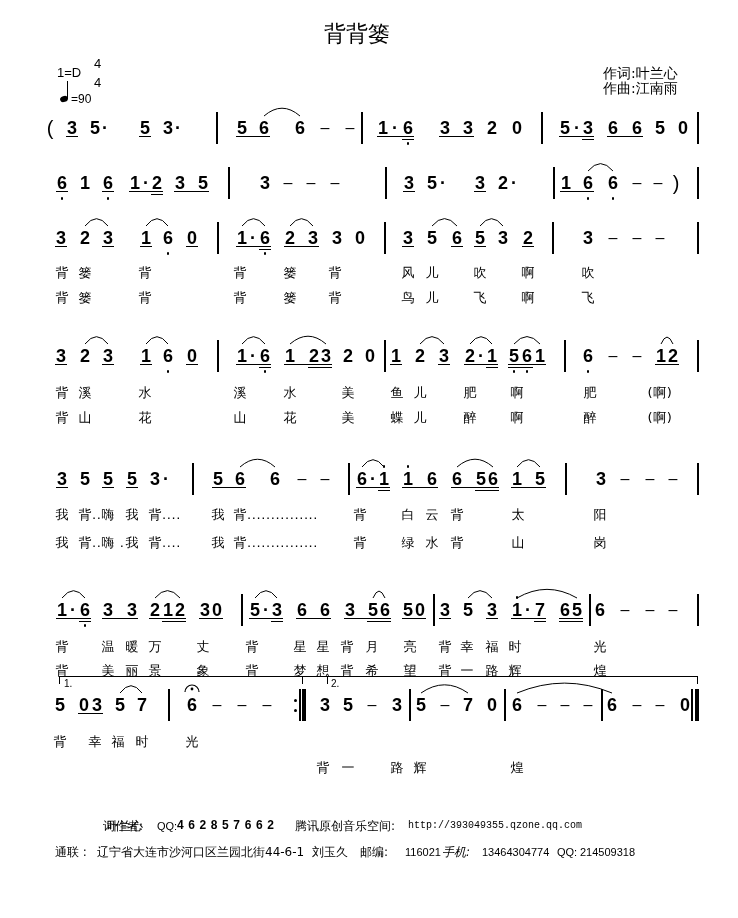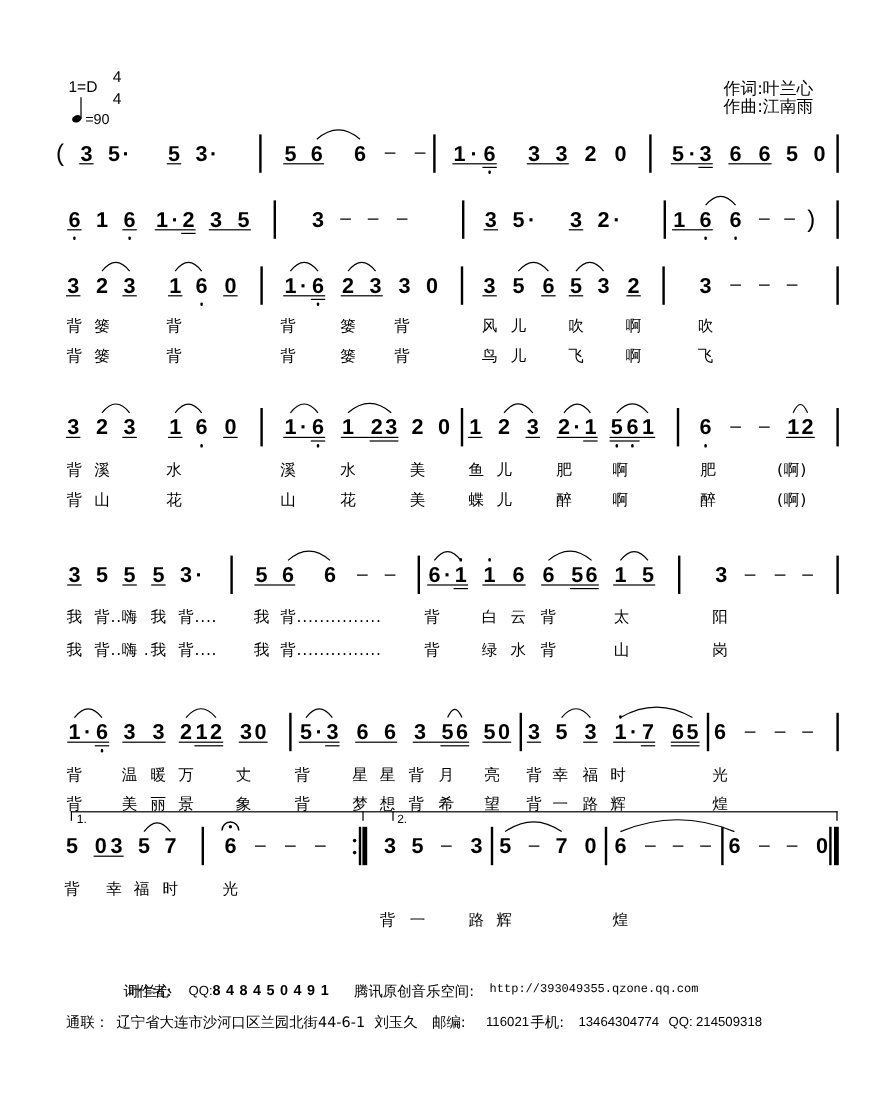--- a/index.html
+++ b/index.html
@@ -34,20 +34,21 @@
   .foot2 { font-size:12px; top:844px; }
   .num { font-family:"Liberation Sans", sans-serif; font-size:11px; }
   .qqbig { font-family:"Liberation Sans", sans-serif; font-weight:bold; font-size:12px; letter-spacing:4.6px; }
   .mono { font-family:"Liberation Mono", monospace; font-size:10px; }
   .watermark { left:545px; top:888px; font-size:22px; color:#222; font-family:"DejaVu Sans", sans-serif; }
 </style>
 </head>
 <body>
 
 <div id="page">
+  <div class="abs title">背背篓</div>
 
   <div class="abs key">1=D</div>
   <div class="abs ts ts-top">4</div>
   <div class="abs ts ts-bot">4</div>
   <div class="abs tempo-note">
     <span class="stem"></span>
     <span class="head"></span>
   </div>
   <div class="abs tempo">=90</div>
 
@@ -516,28 +517,28 @@
       <div class="vline" style="left: 327px; top: 676px; width: 1.2px; height: 8px;"></div>
       <div class="vline" style="left: 697px; top: 676px; width: 1.2px; height: 8px;"></div>
       <div class="vlabel" style="left: 64px; top: 678px;">1.</div>
       <div class="vlabel" style="left: 331px; top: 678px;">2.</div>
     </div>
 
   <div>
     <span class="abs foot" style="left:55px;margin-left:48px;">词作者:</span>
     <span class="abs foot" style="left:107px;">叶兰心</span>
     <span class="abs foot num" style="left:157px; top:820px;">QQ:</span>
-    <span class="abs foot qqbig" style="left:177px;">848450491</span>
+    <span class="abs foot qqbig" style="left:177px;">462857662</span>
     <span class="abs foot" style="left:295px;">腾讯原创音乐空间:</span>
     <span class="abs foot mono" style="left:408px; top:820px;">http://393049355.qzone.qq.com</span>
 
     <span class="abs foot2" style="left:55px;">通联 :</span>
     <span class="abs foot2" style="left:97px;">辽宁省大连市沙河口区兰园北街44-6-1</span>
     <span class="abs foot2" style="left:312px;">刘玉久</span>
     <span class="abs foot2" style="left:360px;">邮编:</span>
     <span class="abs foot2 num" style="left:405px; top:846px;">116021</span>
-    <span class="abs foot2" style="left:442px;">手机:</span>
+    <span class="abs foot2" style="left:442px;font-style:italic;">手机:</span>
     <span class="abs foot2 num" style="left:482px; top:846px;">13464304774</span>
     <span class="abs foot2 num" style="left:557px; top:846px;">QQ:</span>
     <span class="abs foot2 num" style="left:580px; top:846px;">214509318</span>
   </div>
 
 </div>
 
 </body></html>

